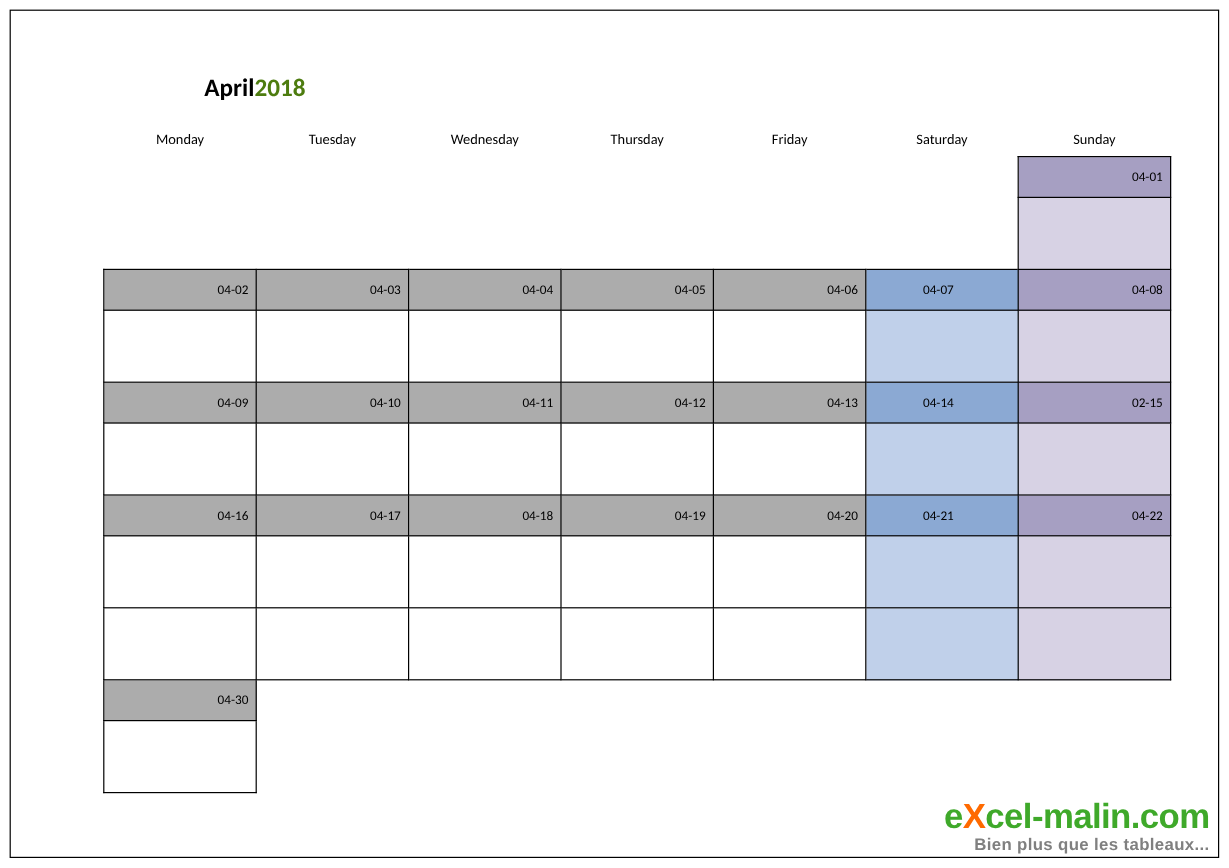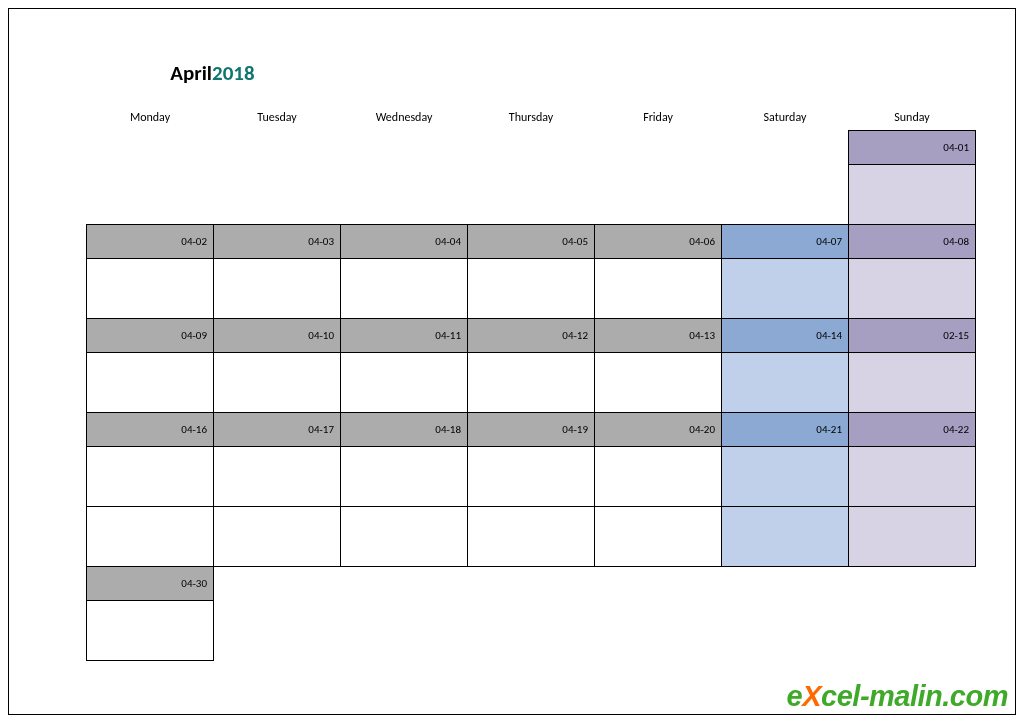--- a/index.html
+++ b/index.html
@@ -28,21 +28,21 @@
   }
   .month {
     font-size: 21px;
     font-weight: 700;
     color: #000;
     width: 126px;
   }
   .year {
     font-size: 21px;
     font-weight: 700;
-    color: #0f766e;
+    color: #4d7c0f;
   }
   .calendar {
     width: 100%;
     border-collapse: collapse;
   }
   .dow-row td {
     text-align: center;
     font-size: 12px;
     color: #000;
     padding: 0 0 6px 0;
@@ -57,33 +57,32 @@
     vertical-align: middle;
     border: 1px solid #000;
   }
   .date-body {
     height: 60px;
     border: 1px solid #000;
     vertical-align: top;
   }
   .weekday-head { background: #acacac; color: #000; }
   .weekday-body { background: #fff; }
-  .sat-head { background: #8ba9d3; color: #000; }
+  .sat-head { background: #8ba9d3; color: #000; text-align: center; }
   .sat-body { background: #c0d0ea; }
   .sun-head { background: #a69fc2; color: #000; }
   .sun-body { background: #d7d2e4; }
   .empty { border: none !important; background: transparent; }
 
   .footer {
     position: absolute;
     right: 16px;
     bottom: 12px;
     text-align: right;
     line-height: 1.05;
-    font-style: italic;
   }
   .footer-main {
     font-family: "Comic Sans MS", "Segoe Script", cursive, sans-serif;
     font-weight: 700;
     letter-spacing: -0.5px;
     font-size: 29px;
     color: #3fa92a;
   }
   .footer-main .x { color: #ff6a00; }
   .footer-sub {
@@ -220,13 +219,14 @@
         </tr>
       </tbody>
   </table>
 
 </div>
 
 <div class="footer">
   <div class="footer-main">
     <span>e</span><span class="x">X</span><span>cel-malin.com</span>
   </div>
+  <div class="footer-sub">Bien plus que les tableaux...</div>
 </div>
 
 </body></html>

